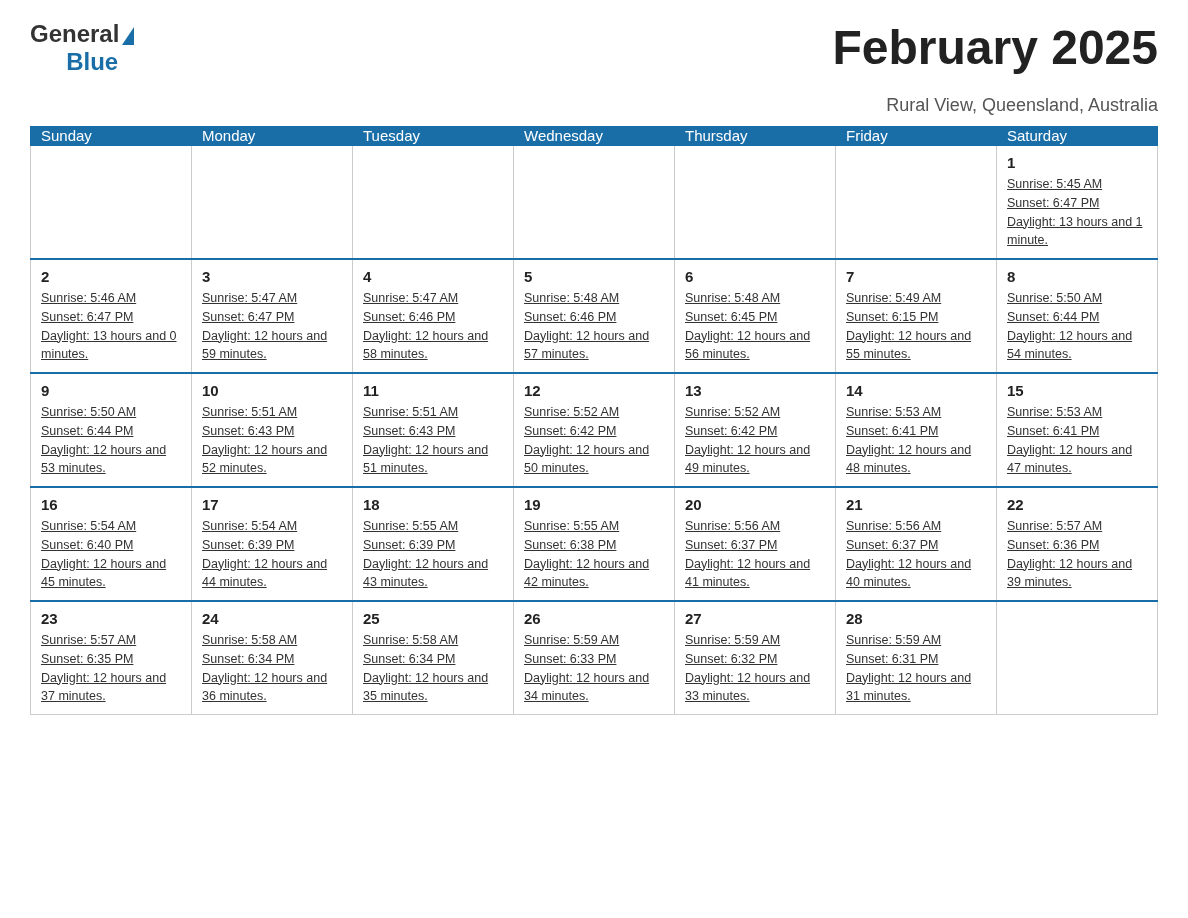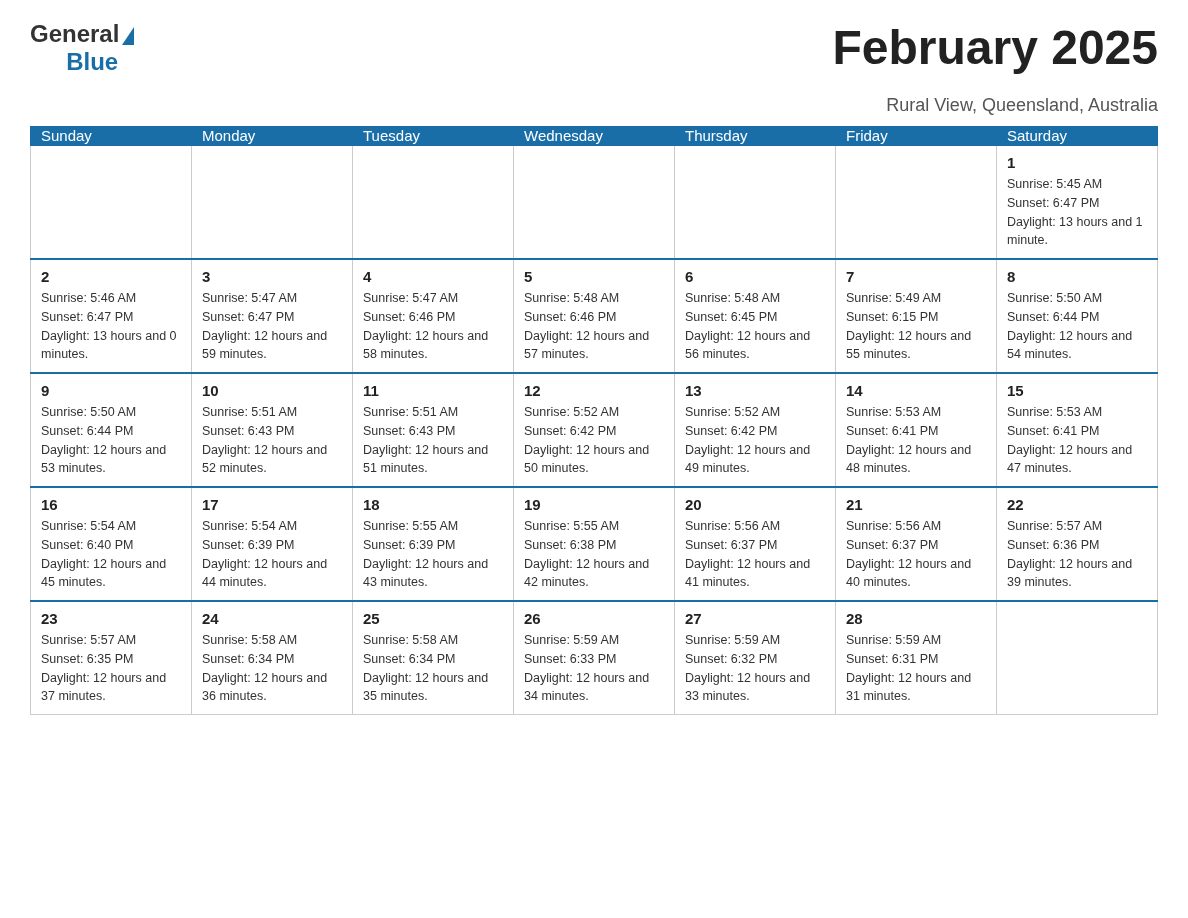--- a/index.html
+++ b/index.html
@@ -65,20 +65,21 @@
     .day-number {
       font-size: 15px;
       font-weight: bold;
       color: #222;
       margin-bottom: 4px;
     }
     .day-info {
       font-size: 12.5px;
       color: #333;
       line-height: 1.5;
+      text-decoration: underline;
     }
     .empty-cell {
       background: #f9f9f9;
     }
     .logo-row {
       display: flex;
       align-items: center;
     }
     .logo-triangle {
       display: inline-block;

